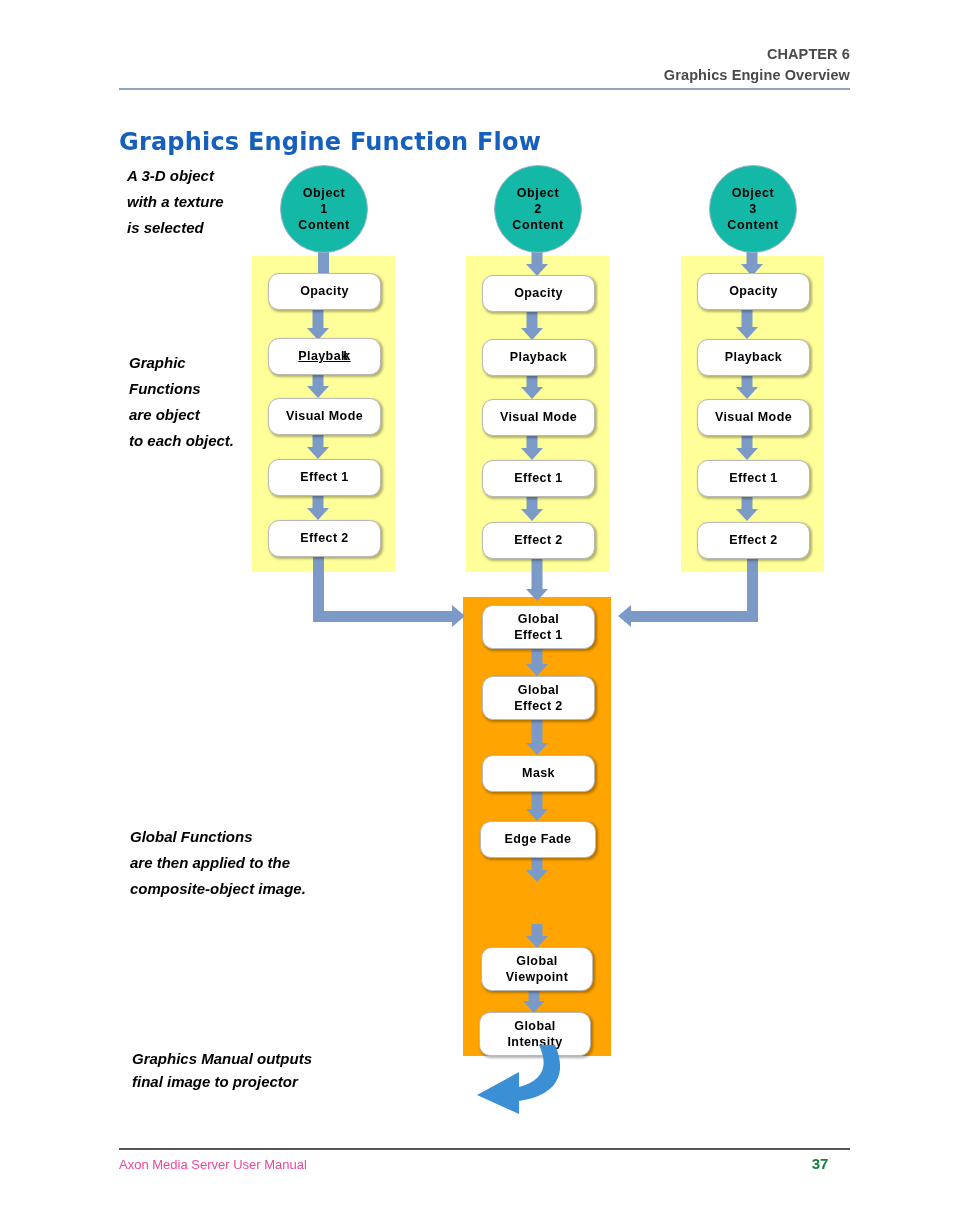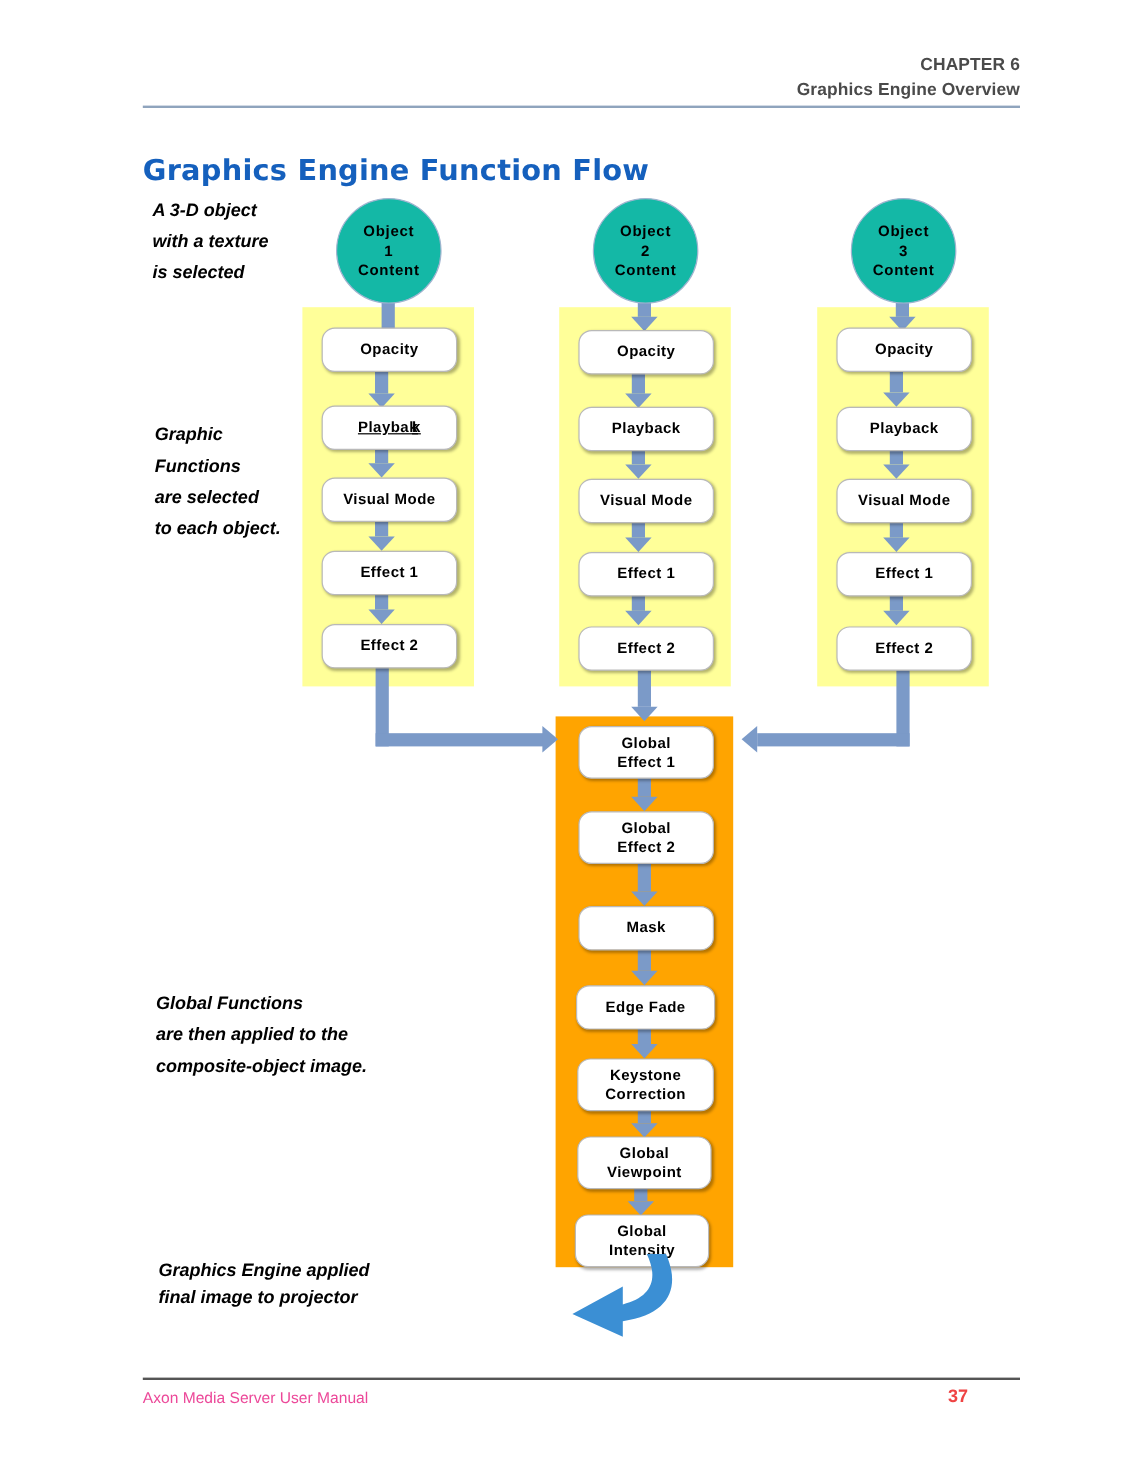--- a/index.html
+++ b/index.html
@@ -32,22 +32,22 @@
   .footer-rule {
     position:absolute; left:119px; top:1148px; width:731px; height:1.5px;
     background:#555;
   }
   .footer-left {
     position:absolute; left:119px; top:1157px;
     font-size:13px; color:#ec4899;
   }
   .footer-right {
     position:absolute; left:790px; top:1155px; width:60px;
-    text-align:left;
-    font-size:15px; font-weight:bold; color:#ef4444;
+    text-align:center;
+    font-size:15px; font-weight:bold; color:#15803d;
   }
 
   
   .annot {
     position:absolute;
     font-size:15px; font-weight:bold; font-style:italic;
     color:#000; line-height:26px;
   }
   .annot div { white-space:nowrap; }
   #annot-object   { left:127px; top:163px; }
@@ -151,32 +151,32 @@
 
 <div class="annot" id="annot-object">
   <div>A 3-D object</div>
   <div>with a texture</div>
   <div>is selected</div>
 </div>
 
 <div class="annot" id="annot-graphic">
   <div>Graphic</div>
   <div>Functions</div>
-  <div>are selected</div>
+  <div>are object</div>
   <div>to each object.</div>
 </div>
 
 <div class="annot" id="annot-global">
   <div>Global Functions</div>
   <div>are then applied to the</div>
   <div>composite-object image.</div>
 </div>
 
 <div class="annot" id="annot-output">
-  <div>Graphics Engine applied</div>
+  <div>Graphics Manual outputs</div>
   <div>final image to projector</div>
 </div>
 
 <div class="diagram">
 
   <div class="ypanel" style="left:252px; top:256px; height:316px;"></div>
   <div class="ypanel" style="left:466px; top:256px; height:316px;"></div>
   <div class="ypanel" style="left:681px; top:256px; height:316px;"></div>
 
   <div class="opanel"></div>
@@ -328,24 +328,20 @@
     <div class="shaft" style="height:19px;"></div>
       <div class="head"></div>
   </div>
 
   <div class="node" style="left:480px; top:821px; width:114px; height:35px;">Edge Fade</div>
   <div class="arrow-down" style="left:526px; top:856px; width:22px; height:26px;">
     <div class="shaft" style="height:14px;"></div>
       <div class="head"></div>
   </div>
 
-  <div class="node two-line" style="left:481px; top:882px; width:112px; height:42px; flex-direction:column;">
-    <span>Keystone</span>
-    <span>Correction</span>
-  </div>
   <div class="arrow-down" style="left:526px; top:924px; width:22px; height:24px;">
     <div class="shaft" style="height:12px;"></div>
       <div class="head"></div>
   </div>
 
   <div class="node two-line" style="left:481px; top:947px; width:110px; height:42px; flex-direction:column;">
     <span>Global</span>
     <span>Viewpoint</span>
   </div>
   <div class="arrow-down" style="left:523px; top:989px; width:22px; height:24px;">

